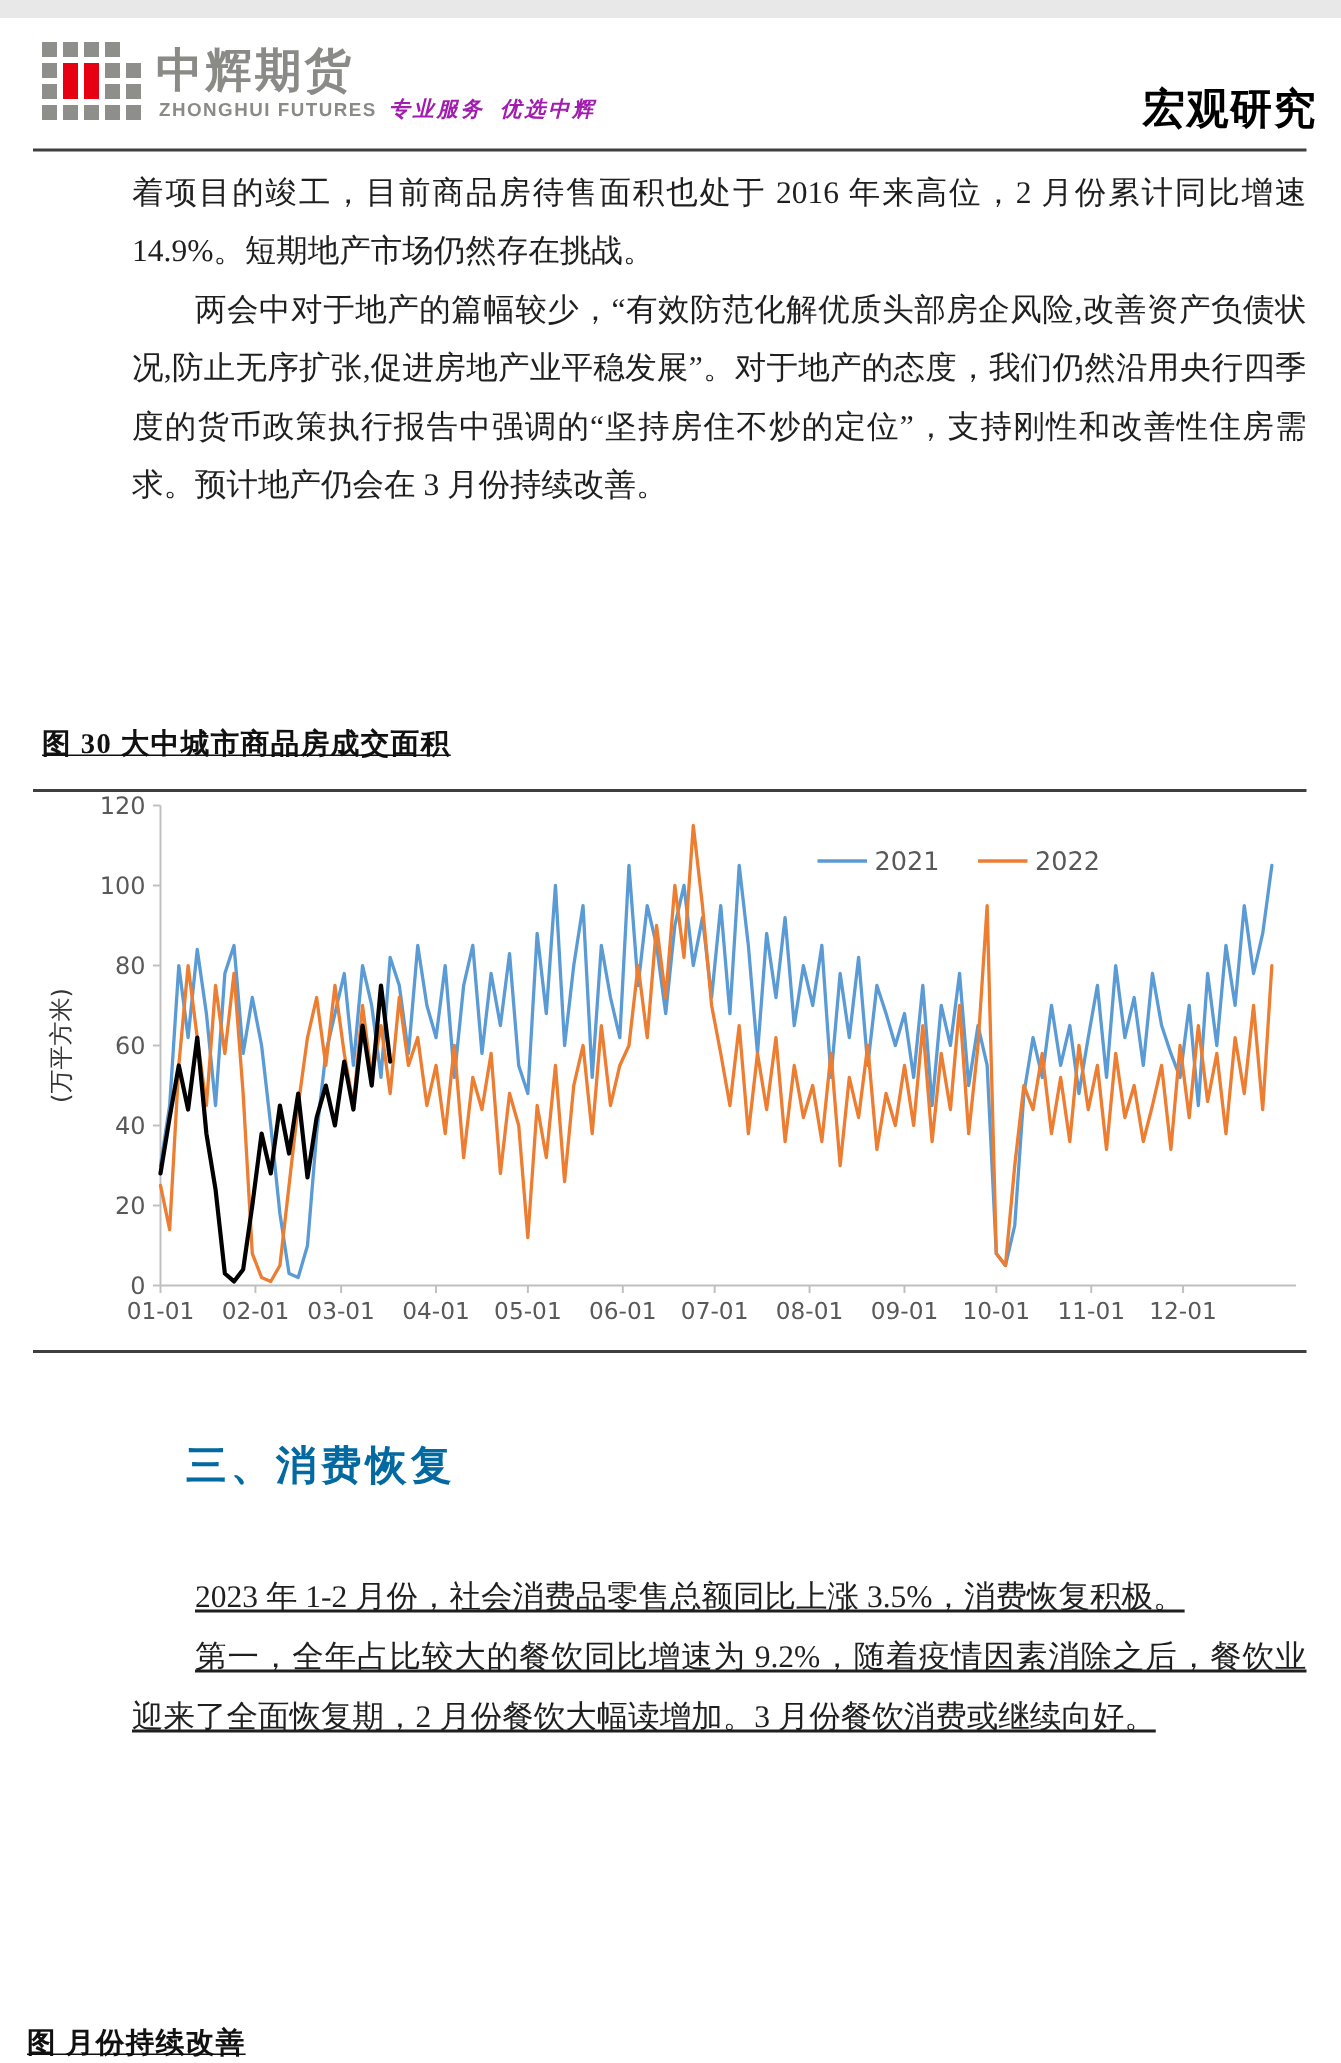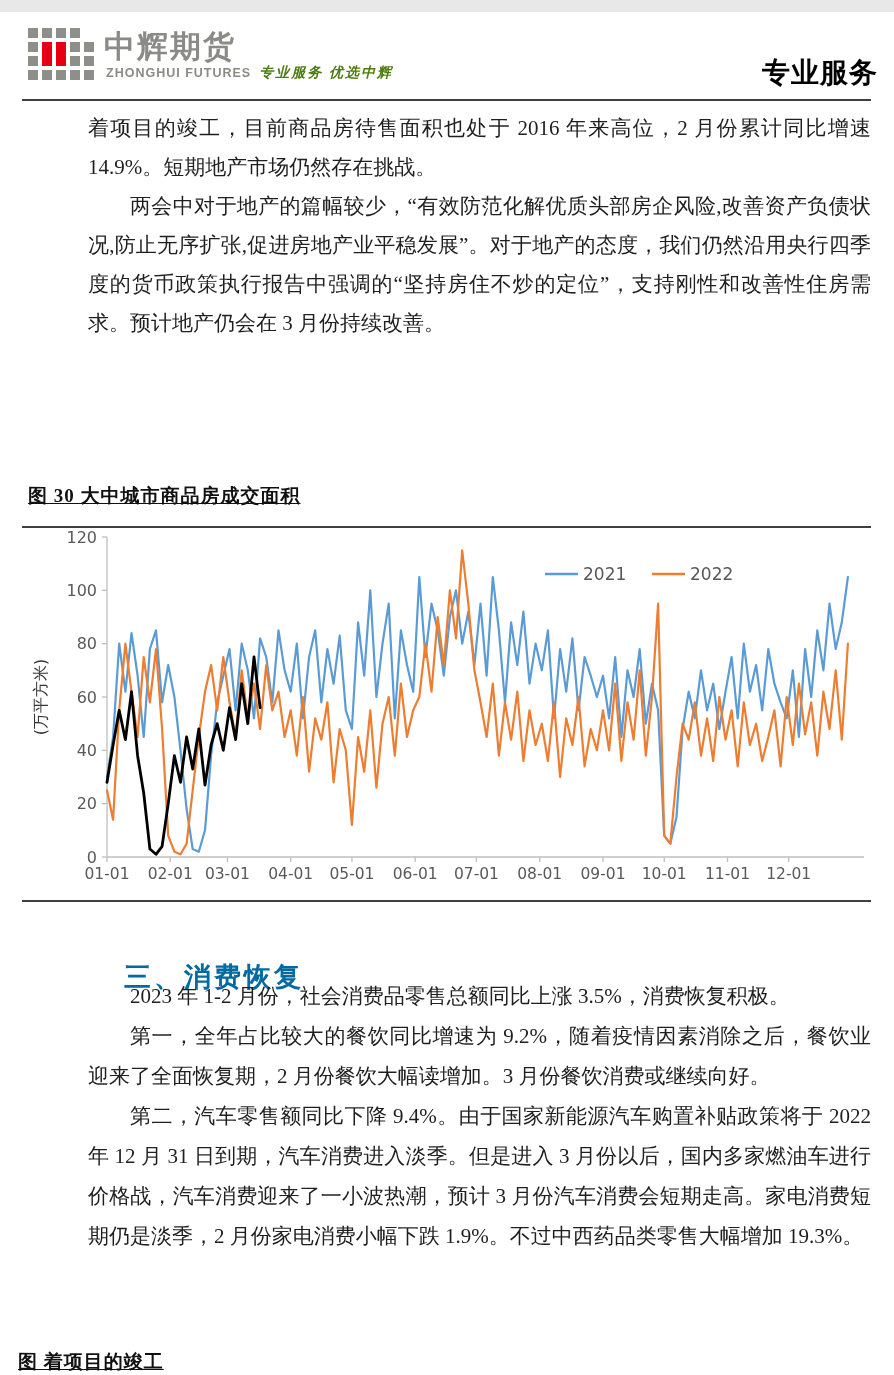--- a/index.html
+++ b/index.html
@@ -20,39 +20,39 @@
     position:absolute;left:104px;top:14px;
     font-family:"Liberation Sans","DejaVu Sans",sans-serif;
     font-size:31px;font-weight:bold;color:#8a8a86;letter-spacing:2px;
   }
   .brand-sub{
     position:absolute;left:106px;top:52px;white-space:nowrap;
     font-family:"Liberation Sans","DejaVu Sans",sans-serif;
     font-size:12.5px;color:#8a8a86;letter-spacing:1px;font-weight:bold;
   }
   .brand-slogan{
-    font-family:Liberation Sans, sans-serif;
-    font-style:italic;font-size:14px;color:#4d7c0f;margin-left:8px;letter-spacing:2px;
+    font-family:Liberation Mono, monospace;
+    font-style:italic;font-size:14px;color:#a21caf;margin-left:8px;letter-spacing:2px;
   }
   .section-label{
     position:absolute;right:16px;top:42px;
     font-family:"DejaVu Sans","Liberation Sans",sans-serif;
     font-size:28px;font-weight:bold;color:#000;letter-spacing:1px;
   }
   .rule{position:absolute;left:22px;width:849px;height:2px;background:#3F3F3F;}
   .rule-header{top:87px;}
   .rule-chart-top{top:514px;}
   .rule-chart-bottom{top:888px;}
   
   .body-block{
     position:absolute;left:88px;width:783px;
     font-size:21px;line-height:39px;text-align:justify;
   }
   .body-top{top:97px;}
-  .body-bottom{top:964px;line-height:40px;}
+  .body-bottom{top:1032px;line-height:40px;text-decoration:underline;}
   .body-block p{margin:0;padding:0;}
   .indent{text-indent:2em;}
   
   .fig-caption{
     position:absolute;font-size:19px;font-weight:bold;color:#111;letter-spacing:1px;text-decoration:underline;
   }
   .fig1{left:28px;top:471px;}
   .fig2{left:18px;top:1337px;}
   .source-note{
     position:absolute;left:85px;top:896px;
@@ -87,21 +87,21 @@
       <div class="logo-sq" style="left: 0px; top: 42px;"></div>
       <div class="logo-sq" style="left: 14px; top: 42px;"></div>
       <div class="logo-sq" style="left: 28px; top: 42px;"></div>
       <div class="logo-sq" style="left: 42px; top: 42px;"></div>
       <div class="logo-sq" style="left: 56px; top: 42px;"></div>
     </div>
   <div class="brand-cn">中辉期货</div>
   <div class="brand-sub">
     <span>ZHONGHUI FUTURES</span><span class="brand-slogan">专业服务 优选中辉</span>
   </div>
-  <div class="section-label">专业服务</div>
+  <div class="section-label">宏观研究</div>
   <div class="rule rule-header"></div>
 
   <div class="body-block body-top">
     <p>着项目的竣工，目前商品房待售面积也处于 2016 年来高位，2 月份累计同比增速 14.9%。短期地产市场仍然存在挑战。</p>
     <p class="indent">两会中对于地产的篇幅较少，“有效防范化解优质头部房企风险,改善资产负债状况,防止无序扩张,促进房地产业平稳发展”。对于地产的态度，我们仍然沿用央行四季度的货币政策执行报告中强调的“坚持房住不炒的定位”，支持刚性和改善性住房需求。预计地产仍会在 3 月份持续改善。</p>
   </div>
 
   <div class="fig-caption fig1">图 30 大中城市商品房成交面积</div>
   <div class="rule rule-chart-top"></div>
   <div class="chart-wrap">
@@ -156,18 +156,17 @@
         <text x="690" y="52" fill="#595959" font-size="17">2022</text>
       </svg>
   </div>
   <div class="rule rule-chart-bottom"></div>
 
   <div class="section-heading">三、消费恢复</div>
 
   <div class="body-block body-bottom">
     <p class="indent">2023 年 1-2 月份，社会消费品零售总额同比上涨 3.5%，消费恢复积极。</p>
     <p class="indent">第一，全年占比较大的餐饮同比增速为 9.2%，随着疫情因素消除之后，餐饮业迎来了全面恢复期，2 月份餐饮大幅读增加。3 月份餐饮消费或继续向好。</p>
-    <p class="indent">第二，汽车零售额同比下降 9.4%。由于国家新能源汽车购置补贴政策将于 2022 年 12 月 31 日到期，汽车消费进入淡季。但是进入 3 月份以后，国内多家燃油车进行价格战，汽车消费迎来了一小波热潮，预计 3 月份汽车消费会短期走高。家电消费短期仍是淡季，2 月份家电消费小幅下跌 1.9%。不过中西药品类零售大幅增加 19.3%。</p>
   </div>
 
-  <div class="fig-caption fig2">图 着项目的竣工</div>
+  <div class="fig-caption fig2">图 月份持续改善</div>
 
 </div>
 
 </body></html>

